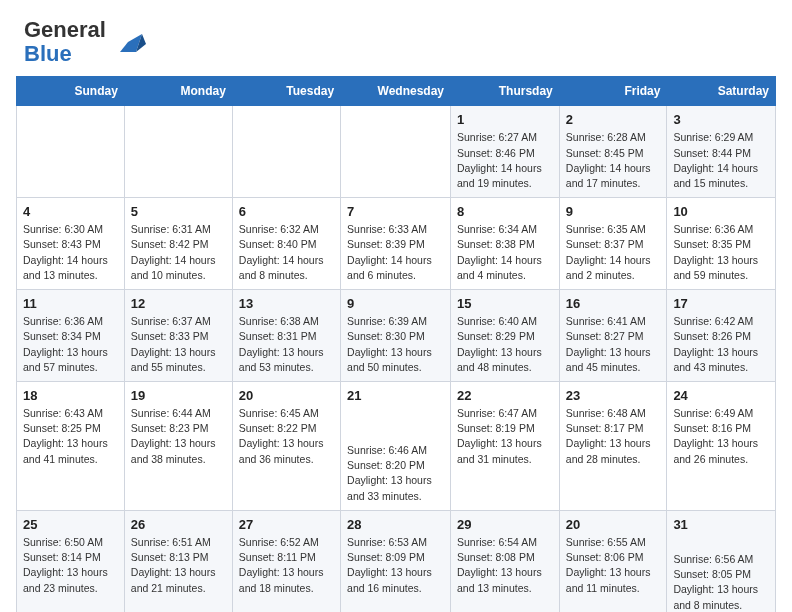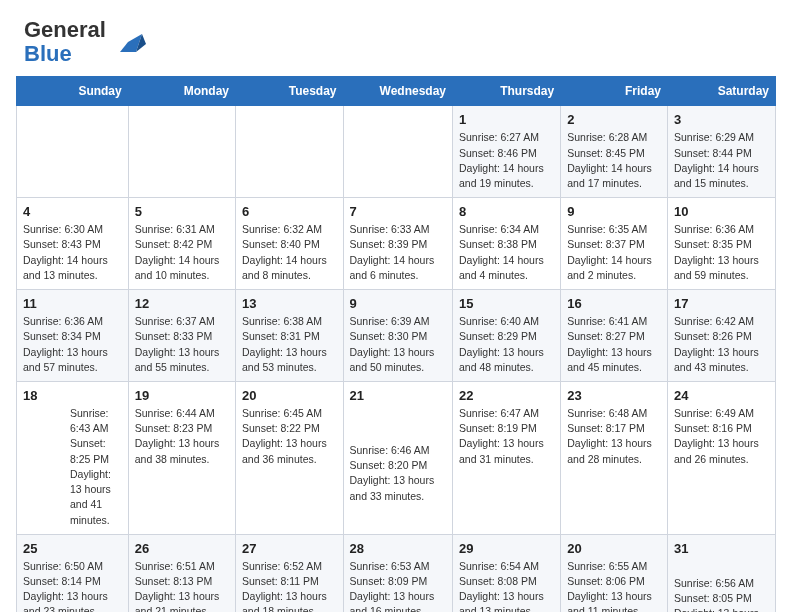--- a/index.html
+++ b/index.html
@@ -272,21 +272,21 @@
             <span class="day-num">17</span>
             <div class="day-info" style="white-space: pre-line;">Sunrise: 6:42 AM
 Sunset: 8:26 PM
 Daylight: 13 hours
 and 43 minutes.</div>
           </td>
         </tr>
         <tr>
           <td>
             <span class="day-num">18</span>
-            <div class="day-info" style="white-space: pre-line; margin-left: 47px;">Sunrise: 6:43 AM
+            <div class="day-info" style="white-space: pre-line;">Sunrise: 6:43 AM
 Sunset: 8:25 PM
 Daylight: 13 hours
 and 41 minutes.</div>
           </td>
           <td>
             <span class="day-num">19</span>
             <div class="day-info" style="white-space: pre-line;">Sunrise: 6:44 AM
 Sunset: 8:23 PM
 Daylight: 13 hours
 and 38 minutes.</div>

